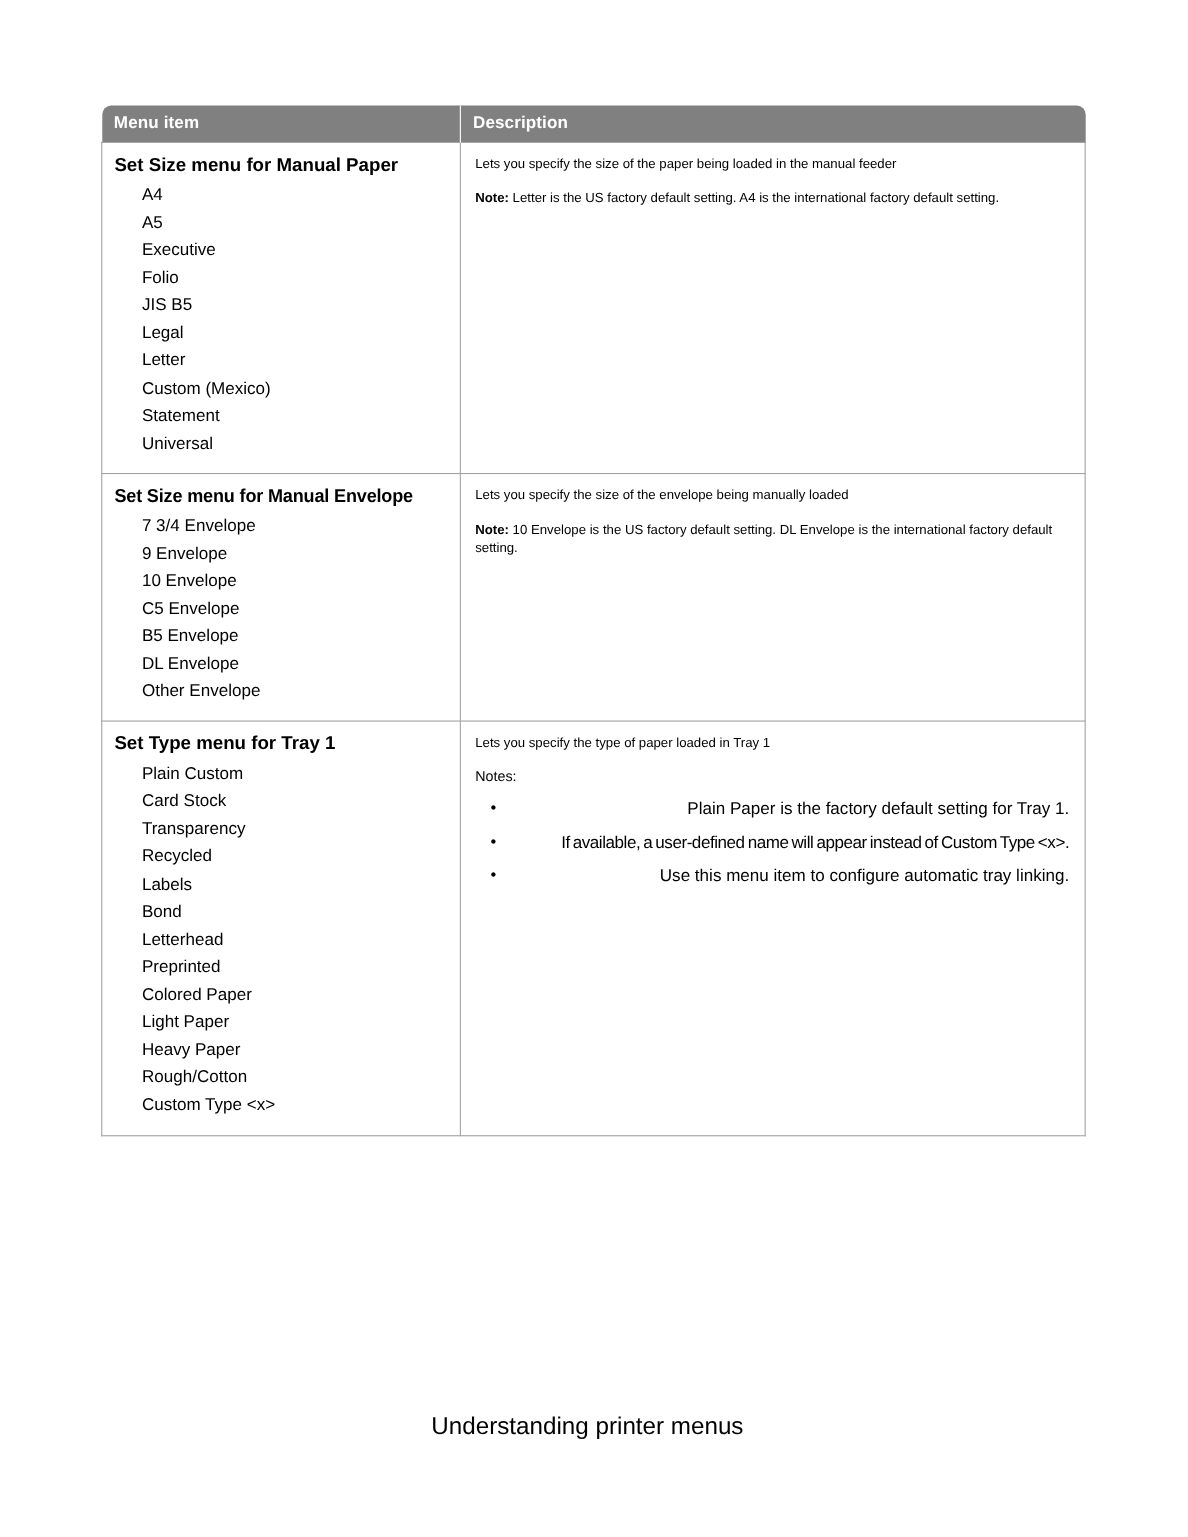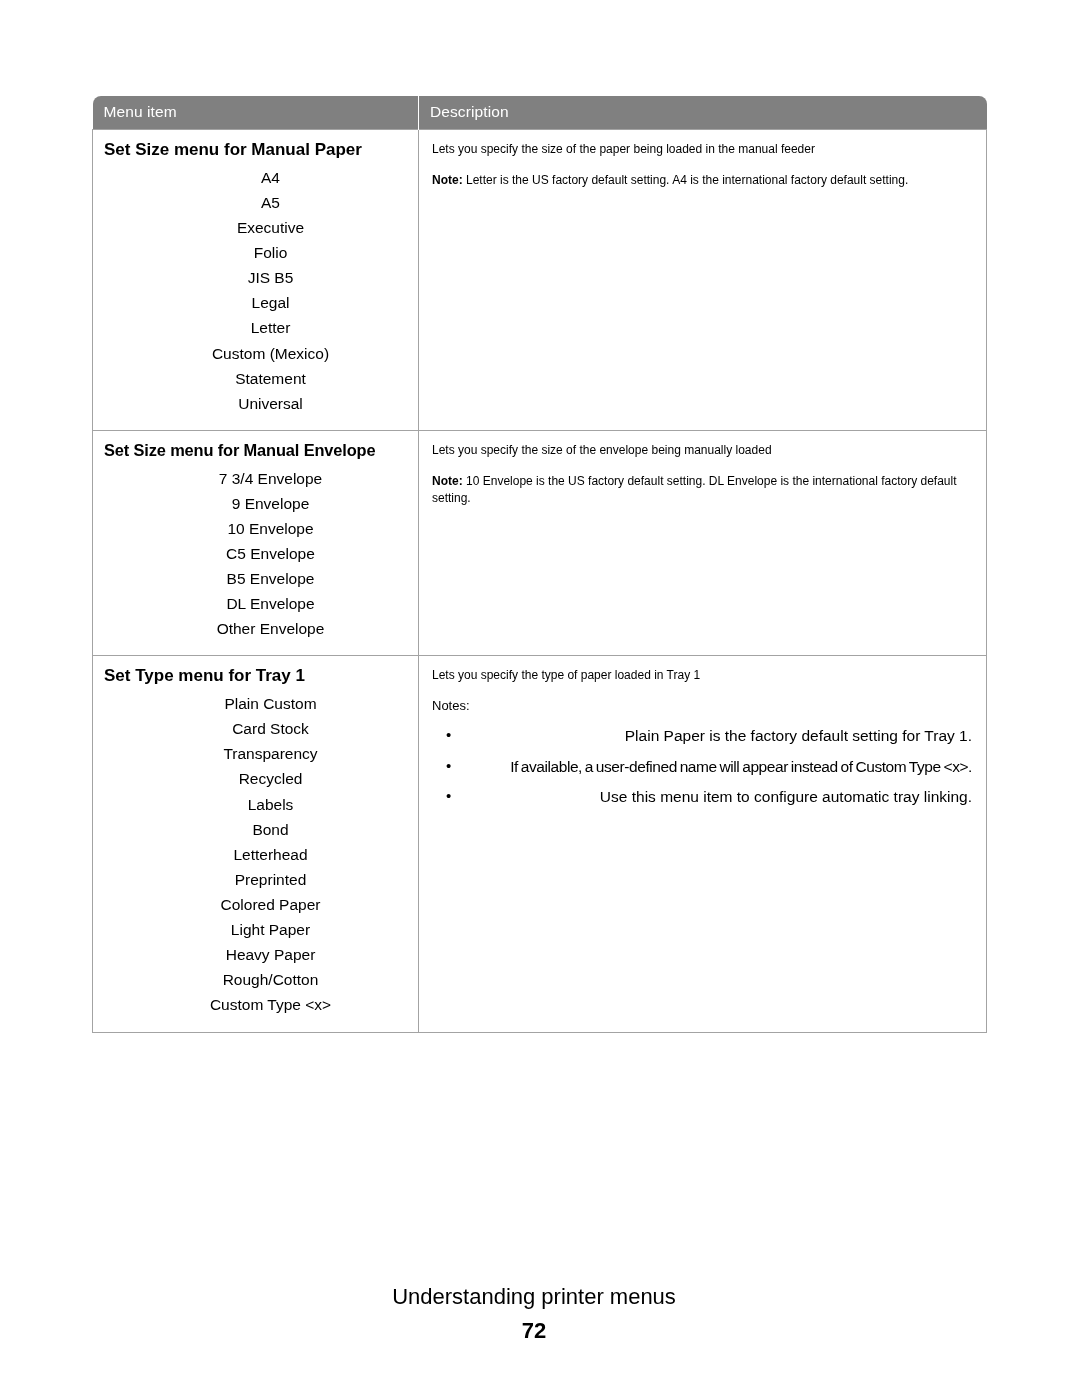--- a/index.html
+++ b/index.html
@@ -27,21 +27,21 @@
     table-layout: fixed;
   }
 
   .menu-table col.c-item { width: 326px; }
   .menu-table col.c-desc { width: 568px; }
 
   
   thead th {
     background: #808080;
     color: #ffffff;
-    font-weight: normal;
+    font-weight: bold;
     font-size: 15.5px;
     text-align: left;
     padding: 7px 0 8px 11px;
     border: none;
     vertical-align: middle;
     letter-spacing: .1px;
   }
   thead th.th-item {
     border-top-left-radius: 8px;
     border-right: 1px solid #ffffff;
@@ -74,21 +74,20 @@
   }
   .sec-title.condensed {
     transform: scaleX(0.965);
     transform-origin: left center;
     letter-spacing: -0.15px;
   }
   .opt-list {
     list-style: none;
     margin: 0;
     padding: 0 0 0 25px;
-    text-align: center;
   }
   .opt-list li {
     font-size: 15.5px;
     line-height: 1.62;
     white-space: nowrap;
   }
 
   
   .desc-line {
     font-size: 12px;
@@ -234,14 +233,13 @@
           <li>Use this menu item to configure automatic tray linking.</li>
         </ul>
       </td>
     </tr>
 
   </tbody>
 </table>
 
 <div class="footer">
   <p class="footer-title">Understanding printer menus</p>
-  <p class="footer-page">72</p>
 </div>
 
 </body></html>

